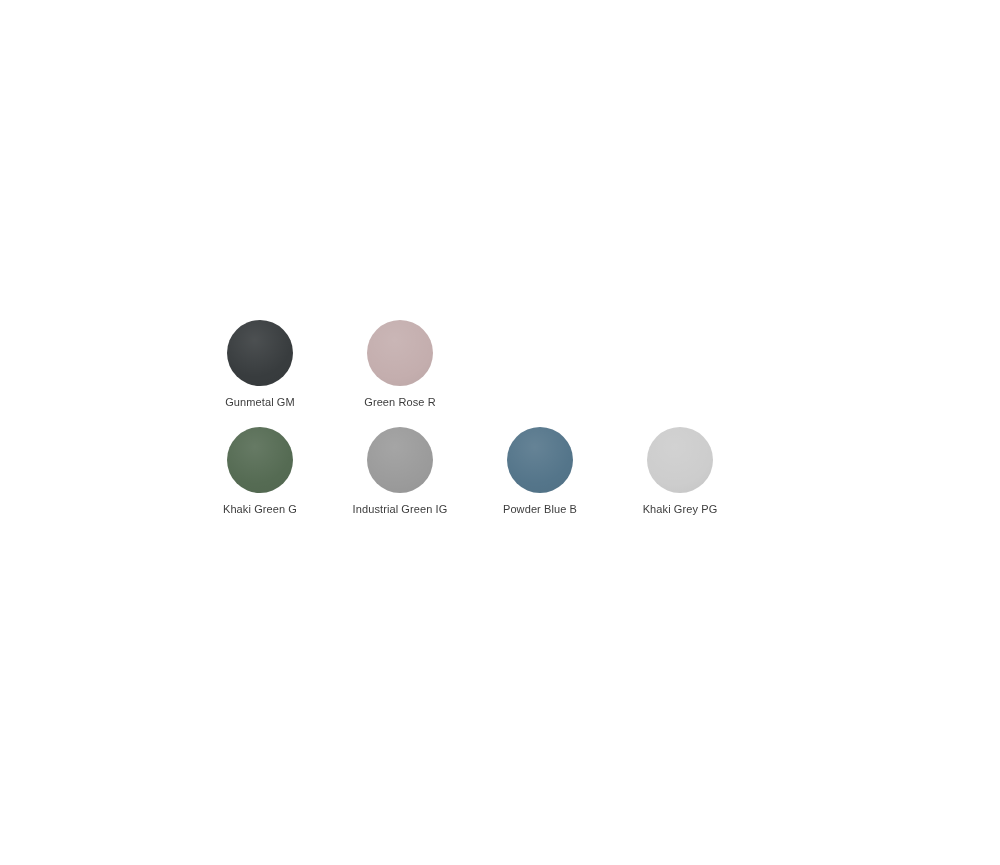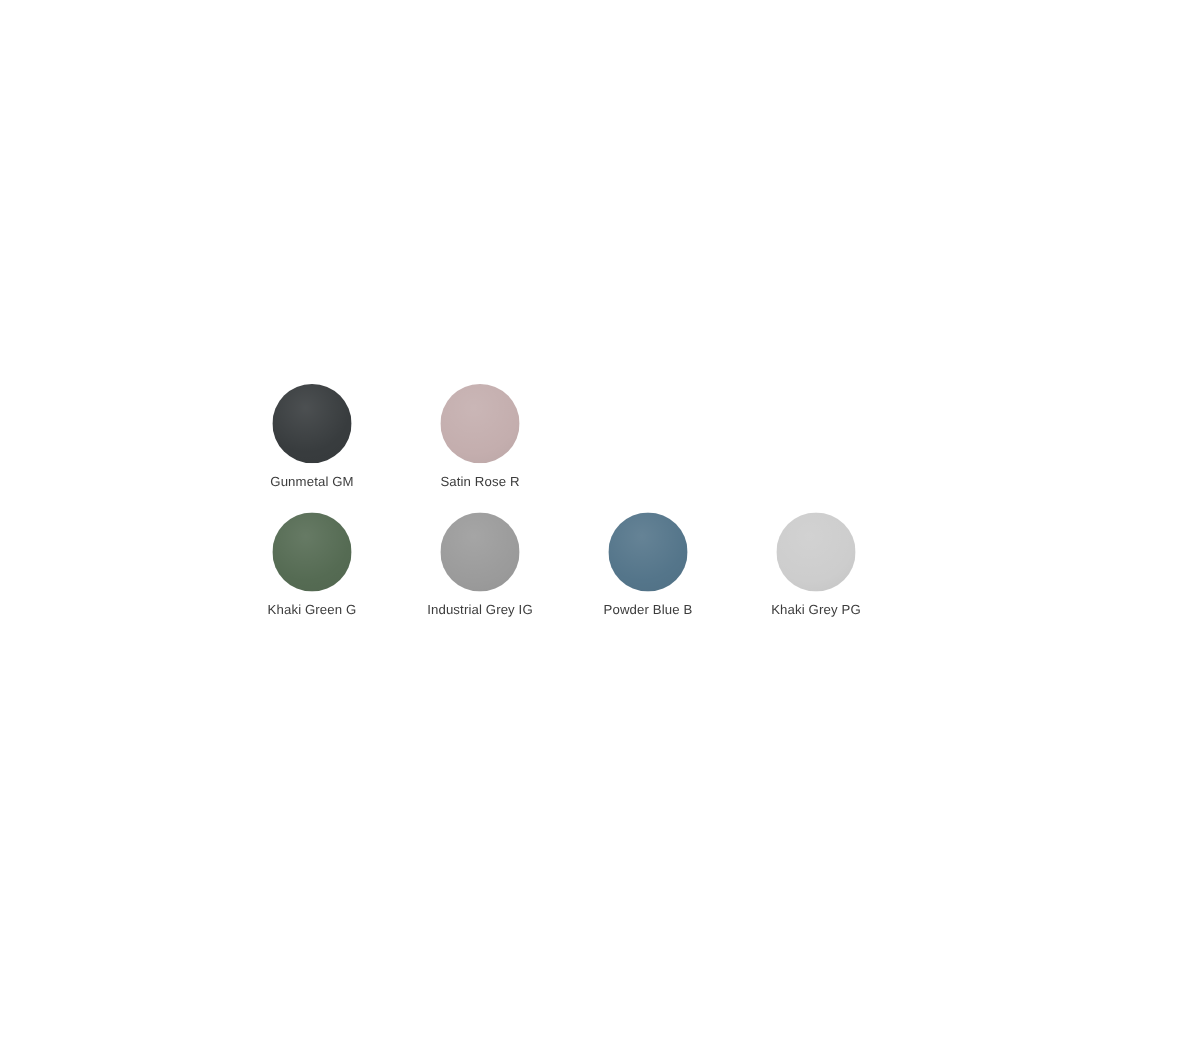--- a/index.html
+++ b/index.html
@@ -75,35 +75,35 @@
 
     <div class="swatch-cell">
       <span class="swatch-dot" style="background-color: rgb(56, 60, 62);"></span>
       <span class="swatch-label" style="color: rgb(60, 60, 60);">Gunmetal GM</span>
     </div>
 
 
 
     <div class="swatch-cell">
       <span class="swatch-dot" style="background-color: rgb(196, 174, 174);"></span>
-      <span class="swatch-label" style="color: rgb(60, 60, 60);">Satin Rose R</span>
+      <span class="swatch-label" style="color: rgb(60, 60, 60);">Green Rose R</span>
     </div>
 
   </div>
 
   <div class="swatch-row row-bottom">
 
     <div class="swatch-cell">
       <span class="swatch-dot" style="background-color: rgb(85, 107, 83);"></span>
       <span class="swatch-label" style="color: rgb(60, 60, 60);">Khaki Green G</span>
     </div>
 
     <div class="swatch-cell">
       <span class="swatch-dot" style="background-color: rgb(155, 155, 155);"></span>
-      <span class="swatch-label" style="color: rgb(60, 60, 60);">Industrial Grey IG</span>
+      <span class="swatch-label" style="color: rgb(60, 60, 60);">Industrial Green IG</span>
     </div>
 
     <div class="swatch-cell">
       <span class="swatch-dot" style="background-color: rgb(84, 117, 138);"></span>
       <span class="swatch-label" style="color: rgb(60, 60, 60); text-align: right;">Powder Blue B</span>
     </div>
 
     <div class="swatch-cell">
       <span class="swatch-dot" style="background-color: rgb(205, 205, 205);"></span>
       <span class="swatch-label" style="color: rgb(60, 60, 60);">Khaki Grey PG</span>

